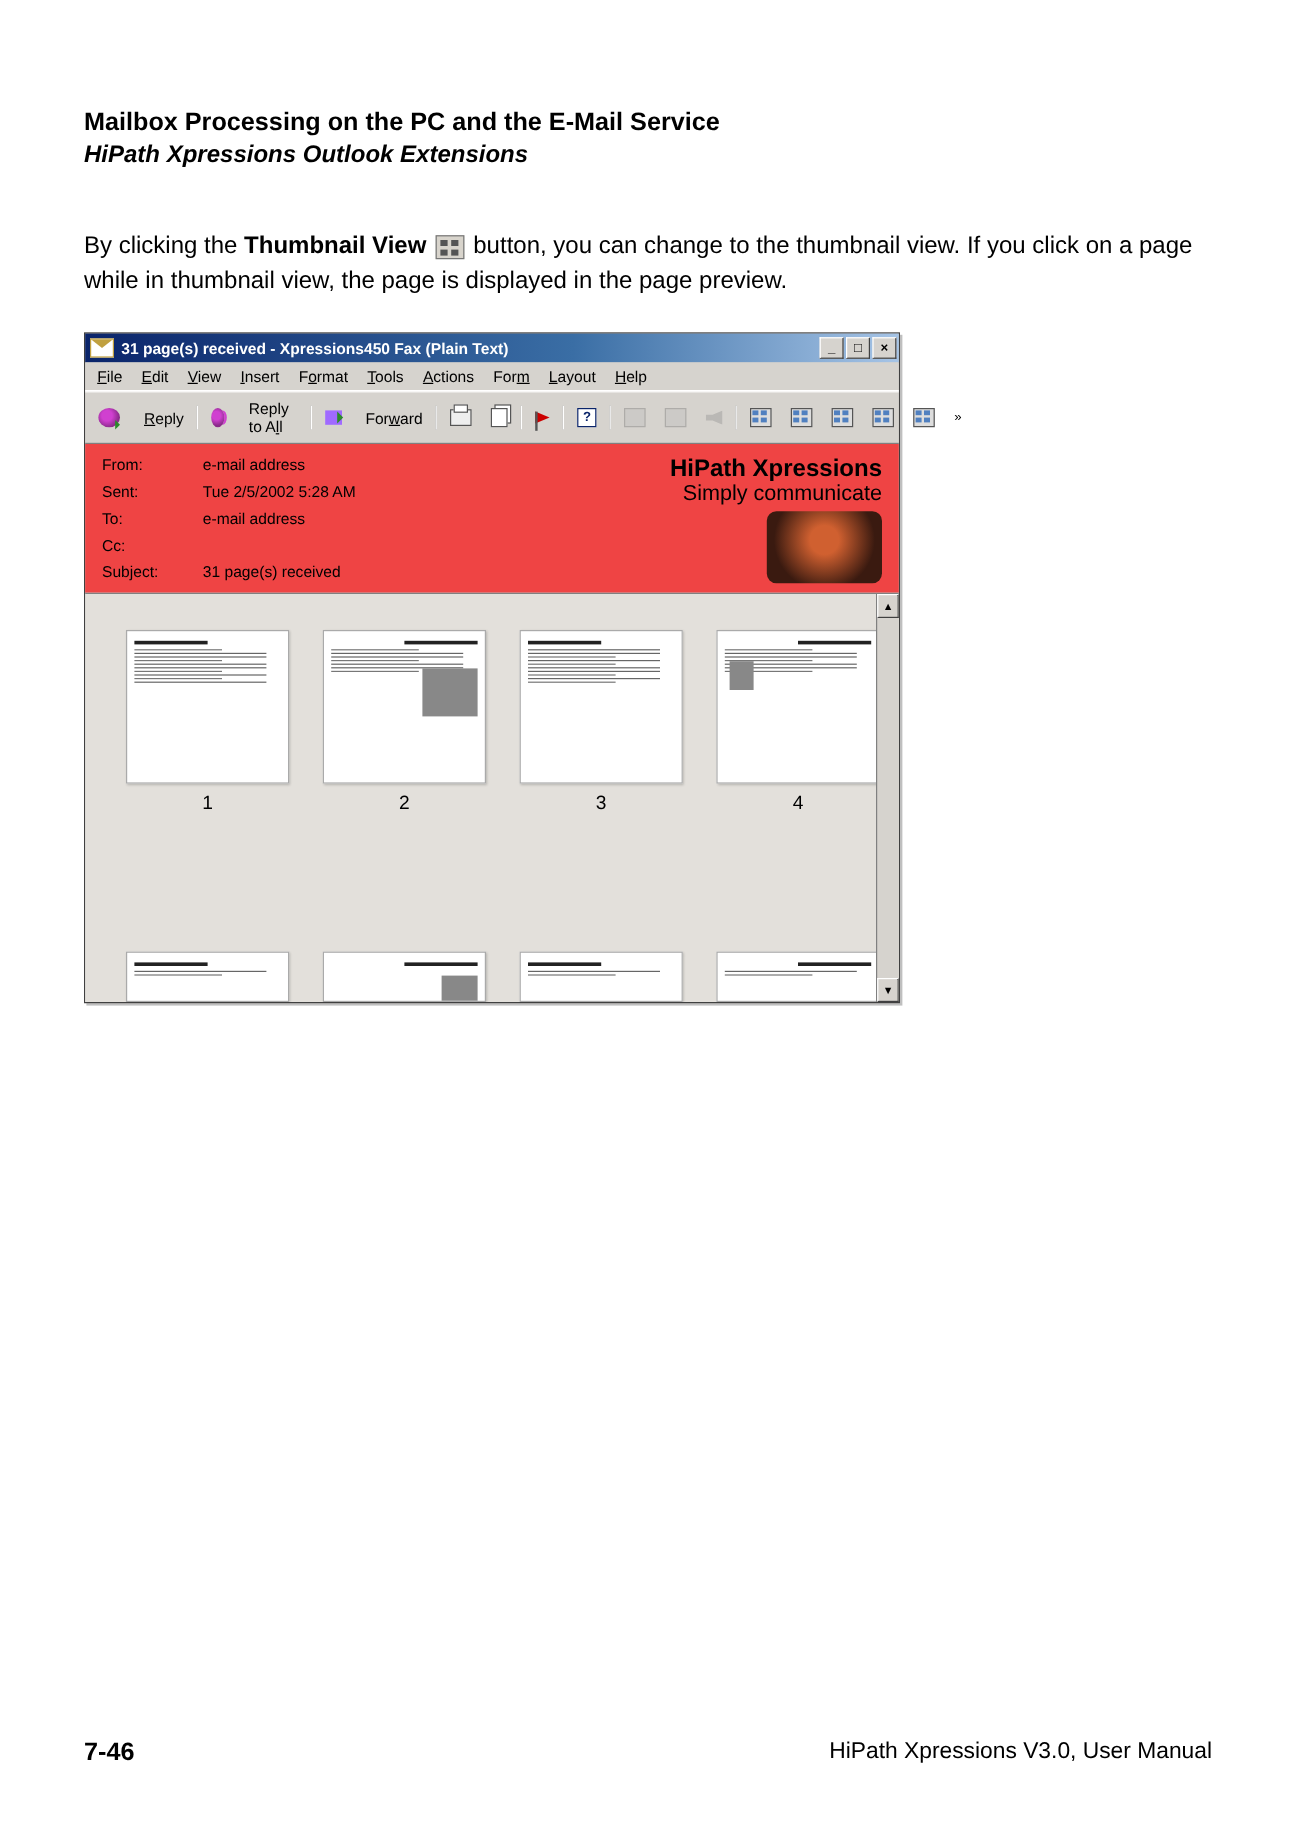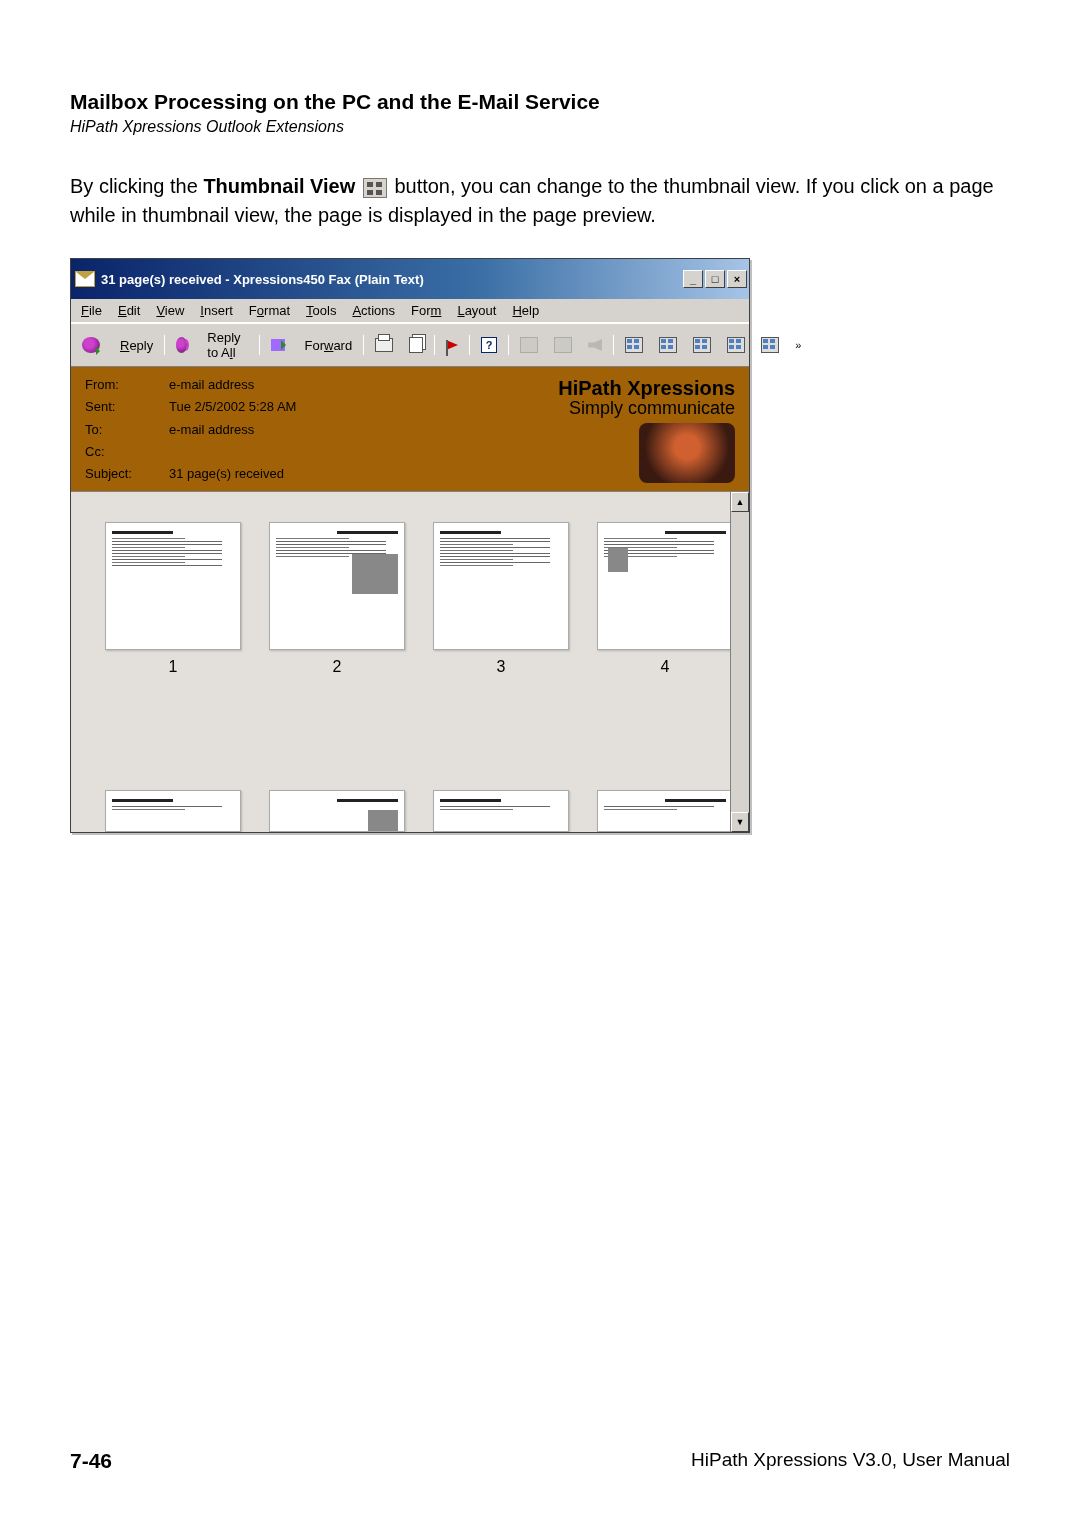--- a/index.html
+++ b/index.html
@@ -16,22 +16,23 @@
     min-height: 1529px;
     position: relative;
   }
   .heading {
     font-weight: bold;
     font-size: 21px;
     margin-bottom: 4px;
   }
   .subheading {
     font-style: italic;
-    font-size: 16px;
-    margin-bottom: 36px;
+    font-size: 20px;
+    margin-bottom: 50px;
+    font-weight: bold;
   }
   .body-text {
     font-size: 20px;
     line-height: 1.45;
     margin-bottom: 28px;
   }
   .inline-bold { font-weight: bold; }
   .inline-icon {
     display: inline-block;
     width: 22px;
@@ -56,21 +57,21 @@
     width: 678px;
     border: 1px solid #404040;
     box-shadow: 2px 2px 0 rgba(0,0,0,.25);
     background: #d6d3ce;
     font-family: Tahoma, Arial, sans-serif;
     font-size: 13px;
     color: #000;
     margin-top: 4px;
   }
   .titlebar {
-    height: 40px;
+    height: 24px;
     background: linear-gradient(to right, #0a246a 0%, #3a6ea5 60%, #a6c4e6 100%);
     color: #fff;
     display: flex;
     align-items: center;
     padding: 0 2px 0 4px;
     font-weight: bold;
     font-size: 13px;
   }
   .titlebar .mail-glyph {
     width: 18px; height: 14px;
@@ -147,21 +148,21 @@
   .ico-flag{width:0;height:0;border-left:12px solid #c00;border-top:5px solid transparent;border-bottom:5px solid transparent;position:relative;}
   .ico-flag::after{content:"";position:absolute;left:-12px;top:-5px;width:2px;height:16px;background:#555;}
   .ico-help{border:1px solid #0a246a;background:#fff;width:14px;height:14px;color:#0a246a;font-weight:bold;display:flex;align-items:center;justify-content:center;font-size:11px;}
   .ico-disabled{opacity:.35;}
   .ico-box{width:16px;height:14px;border:1px solid #666;background:#bbb;}
   .ico-speaker{width:14px;height:12px;background:#888;clip-path:polygon(0 30%,40% 30%,100% 0,100% 100%,40% 70%,0 70%);}
   .ico-thumb{width:16px;height:14px;border:1px solid #555;background:#ddd;position:relative;}
   .ico-thumb::before{content:"";position:absolute;left:1px;top:1px;width:5px;height:4px;background:#5080c0;box-shadow:7px 0 #5080c0,0 6px #5080c0,7px 6px #5080c0;}
 
   .msg-header {
-    background:#a16207;
+    background:#ef4444;
     padding: 10px 14px 8px 14px;
     display:flex;
     gap: 40px;
   }
   .msg-fields {
     display:grid;
     grid-template-columns: 60px auto;
     row-gap: 6px;
     column-gap: 24px;
     font-size: 13px;

